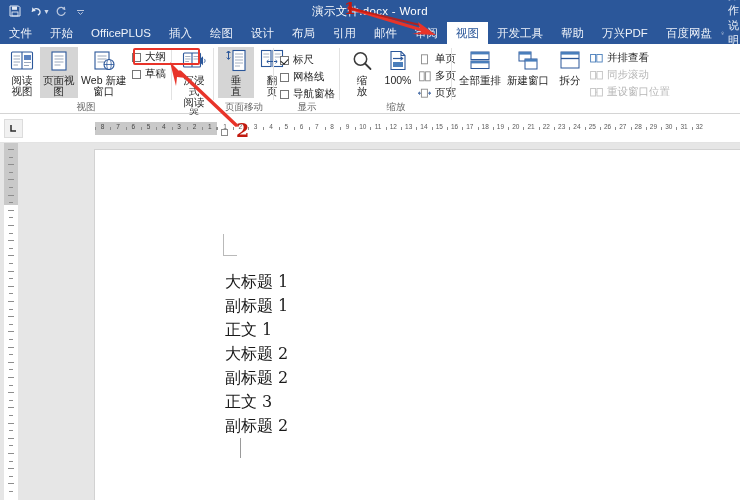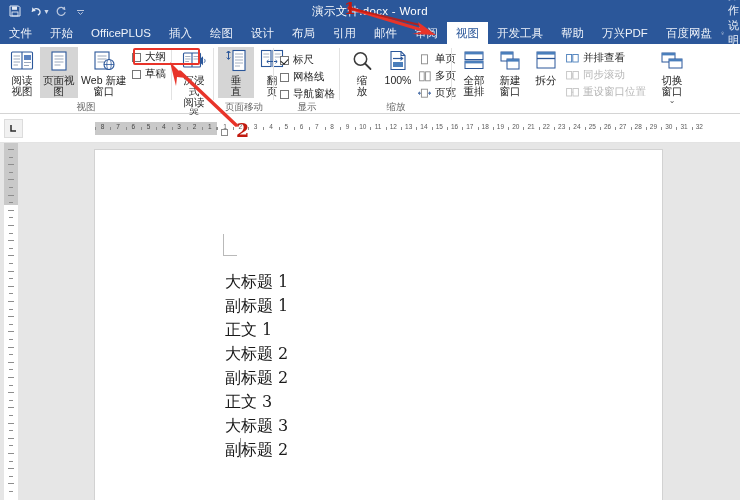--- a/index.html
+++ b/index.html
@@ -142,21 +142,21 @@
   .vruler{
     position:absolute; left:4px; top:0px; width:14px; height:357px;
     background:#ffffff; border:0;
   }
   .vmargin{
     position:absolute; left:0; top:0; width:14px; height:62px; background:#c9c9c9;
   }
   .vtick{ position:absolute; left:5px; width:4px; height:1px; background:#8e8e8e; }
 
   .page{
-    position:absolute; left:95px; top:7px; width:567px; height:350px;
+    position:absolute; left:95px; top:7px; width:645px; height:350px;
     background:#ffffff; box-shadow:0 0 0 1px #d2d2d2;
   }
   .corner{
     position:absolute; left:128px; top:84px; width:14px; height:22px;
     border-left:1px solid #b9b9b9; border-bottom:1px solid #b9b9b9;
   }
   .doc-lines{
     position:absolute; left:130px; top:120px; width:460px;
   }
   .dline{
@@ -514,32 +514,20 @@
             <svg width="13" height="11" viewBox="0 0 13 11">
                 <rect x="0.6" y="1.5" width="5" height="7.5" fill="none" stroke="#c4c4c4" stroke-width=".9"></rect>
                 <rect x="7" y="1.5" width="5.4" height="7.5" fill="none" stroke="#c4c4c4" stroke-width=".9"></rect>
                 <path d="M5.8 5.2 h1.4" stroke="#c4c4c4" stroke-width=".9"></path>
               </svg>
           </span>
           <span>重设窗口位置</span>
         </div>
       </div>
 
-      <div class="bigbtn" style="width:48px;margin-left:6px">
-        <span class="ic">
-          <svg width="24" height="22" viewBox="0 0 24 22">
-            <rect x="2" y="3" width="13" height="9" fill="#fff" stroke="#2b579a" stroke-width="1"></rect>
-            <rect x="2" y="3" width="13" height="2.4" fill="#4a7ebb"></rect>
-            <rect x="9" y="9" width="13" height="9" fill="#fff" stroke="#2b579a" stroke-width="1"></rect>
-            <rect x="9" y="9" width="13" height="2.4" fill="#4a7ebb"></rect>
-          </svg>
-        </span>
-        <span class="lbl">切换窗口</span>
-        <span class="lbl" style="font-size:8px;line-height:7px;color:#555">⌄</span>
-      </div>
     </div>
   </div>
 </div>
 
 <div class="redbox" style="left:133px; top:48px; width:67px; height:17px;"></div>
 
 <div class="hruler">
   <div class="tabstop">
     <svg width="9" height="9" viewBox="0 0 9 9">
       <path d="M2 1 v6 h5" fill="none" stroke="#2b2b2b" stroke-width="1.5"></path>
@@ -685,21 +673,20 @@
 
   <div class="page">
     <div class="corner"></div>
     <div class="doc-lines" id="doc-lines">
         <div class="dline">大标题 1</div>
         <div class="dline">副标题 1</div>
         <div class="dline">正文 1</div>
         <div class="dline">大标题 2</div>
         <div class="dline">副标题 2</div>
         <div class="dline">正文 3</div>
-        <div class="dline">大标题 3</div>
         <div class="dline">副标题 2</div>
       </div>
     <div class="caret"></div>
   </div>
 </div>
 
 <svg class="annot">
 
   <g>
     <path d="M349 8 L425 31" stroke="#e8342a" stroke-width="3.2" stroke-linecap="round" fill="none"></path>

